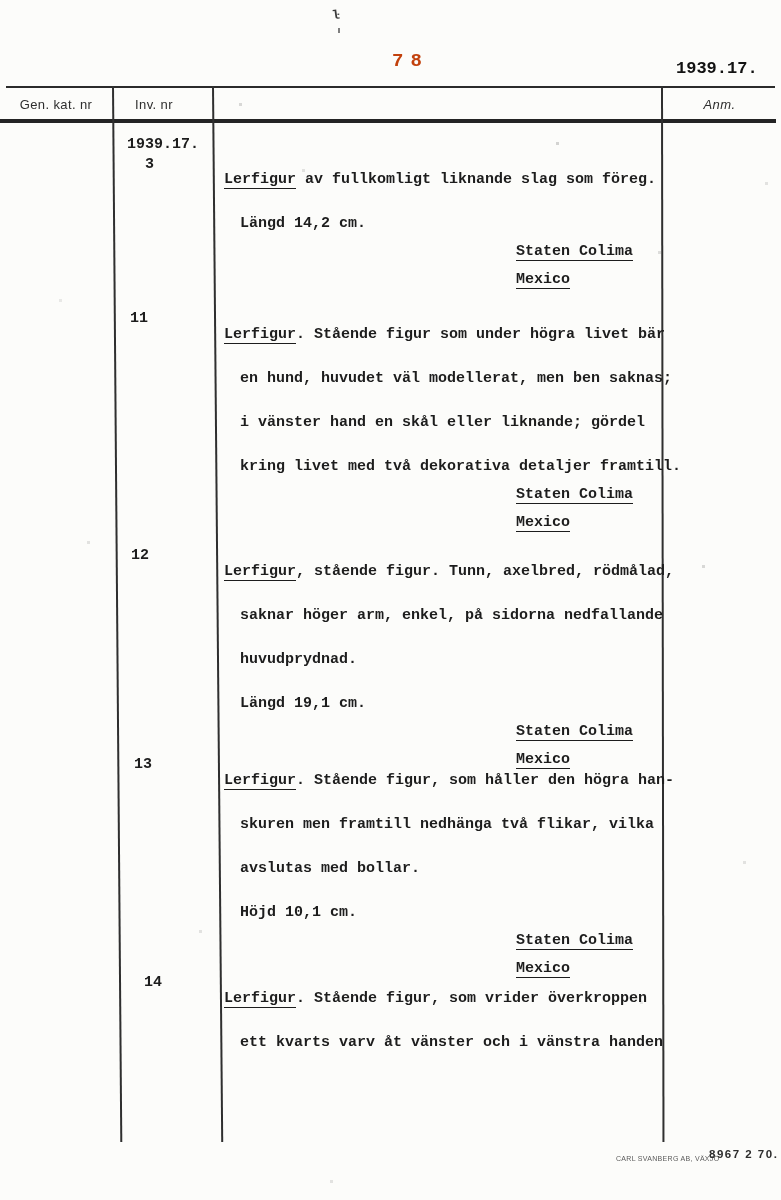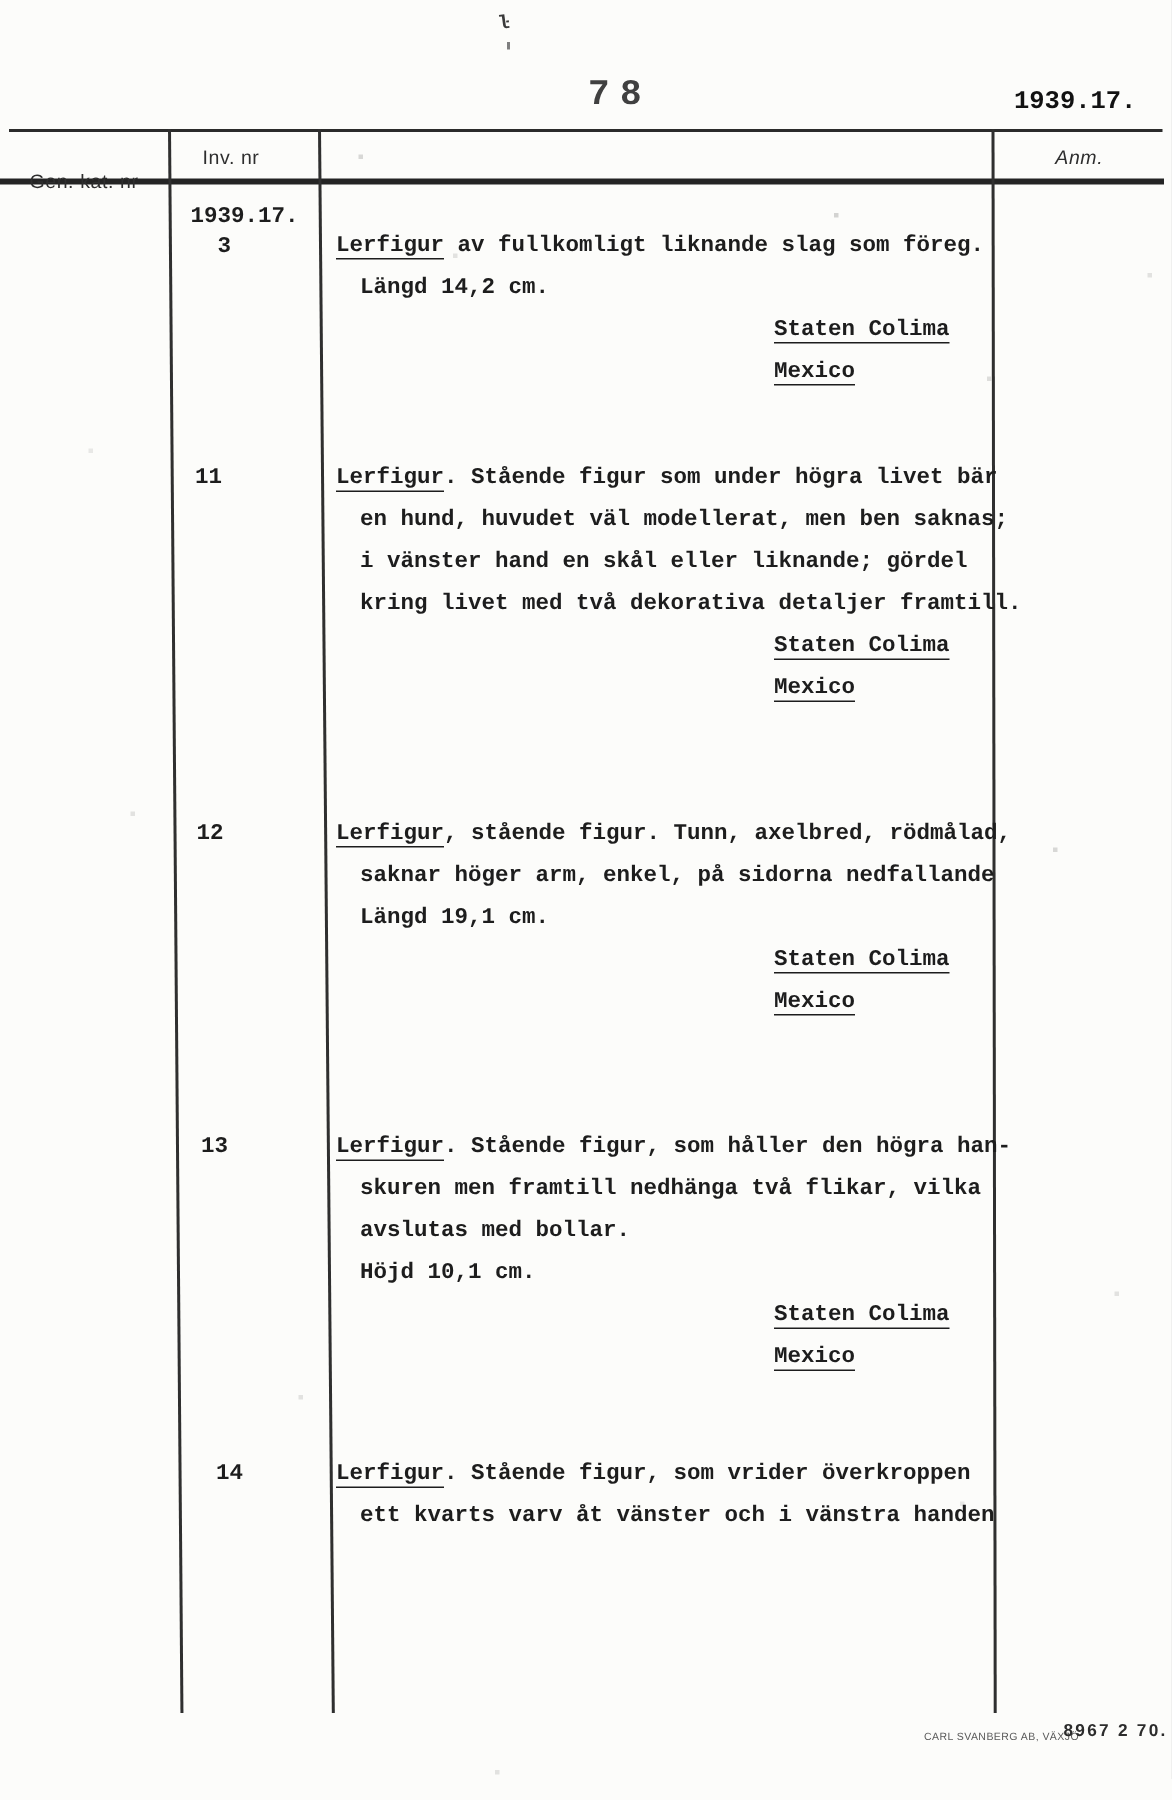--- a/index.html
+++ b/index.html
@@ -20,32 +20,32 @@
   
   .rule{position:absolute;background:#2b2b2b;}
   .rule-top{left:6px;top:86px;width:769px;height:2px;}
   .rule-heavy{left:0;top:119px;width:776px;height:4px;background:#242424;}
   .vline{position:absolute;top:86px;height:1056px;width:2px;background:#2f2f2f;transform-origin:top center;}
   .v1{left:112px;transform:rotate(-0.45deg);}
   .v2{left:212px;transform:rotate(-0.5deg);}
   .v3{left:661px;transform:rotate(-0.08deg);}
   
   .colhead{position:absolute;top:97px;font-size:13px;letter-spacing:.4px;color:#2e2e2e;text-align:center;}
-  .ch1{left:0;width:112px;margin-top:16px;}
+  .ch1{left:0;width:112px;}
   .ch2{left:112px;width:84px;}
   .ch4{left:661px;width:117px;font-style:italic;}
   
-  .page-number{position:absolute;left:392px;top:50px;font-size:24px;letter-spacing:7px;color:#404040;}
+  .page-number{position:absolute;left:392px;top:50px;font-size:19px;letter-spacing:7px;color:#c2410c;}
   .page-ref{position:absolute;left:676px;top:59px;font-size:17px;color:#121212;}
   .top-mark{position:absolute;left:332px;top:8px;font-size:13px;color:#3a3a3a;transform:rotate(-8deg);}
   .top-mark-dot{position:absolute;left:338px;top:28px;width:2px;height:5px;background:#4a4a4a;opacity:.7;}
   
   .inv-prefix,.inv-nr{position:absolute;line-height:28px;}
   .body{position:absolute;left:224px;width:446px;line-height:28px;}
-  .line{white-space:pre;}
+  .line{white-space:pre;margin-top:16px;}
   .indent{padding-left:16px;}
   .prov{padding-left:292px;white-space:pre;}
   .u{border-bottom:1.7px solid #1d1d1d;}
   
   .imprint{position:absolute;left:616px;top:1155px;font-size:7px;letter-spacing:.3px;color:#5a5a5a;white-space:pre;}
   .imprint-code{position:absolute;left:709px;top:1148px;font-size:11.5px;font-weight:700;letter-spacing:1.5px;color:#2c2c2c;}
   
   .speckles{position:absolute;left:0;top:0;width:1px;height:1px;background:transparent;
     box-shadow:
       240px 104px 0 1px rgba(0,0,0,.14),
@@ -106,20 +106,21 @@
       <div class="prov"><span class="u">Staten Colima</span></div>
       <div class="prov"><span class="u">Mexico</span></div>
     </div>
   </section>
 
   <section>
     <div class="inv-nr mono" style="left:131px;top:542px">12</div>
     <div class="body mono" style="top:542px">
       <div class="line"><span class="u">Lerfigur</span><span>, stående figur. Tunn, axelbred, rödmålad,</span></div>
       <div class="line indent">saknar höger arm, enkel, på sidorna nedfallande</div>
+      <div class="line indent">huvudprydnad.</div>
       <div class="line indent">Längd 19,1 cm.</div>
       <div class="prov"><span class="u">Staten Colima</span></div>
       <div class="prov"><span class="u">Mexico</span></div>
     </div>
   </section>
 
   <section>
     <div class="inv-nr mono" style="left:134px;top:751px">13</div>
     <div class="body mono" style="top:751px">
       <div class="line"><span class="u">Lerfigur</span><span>. Stående figur, som håller den högra han-</span></div>

